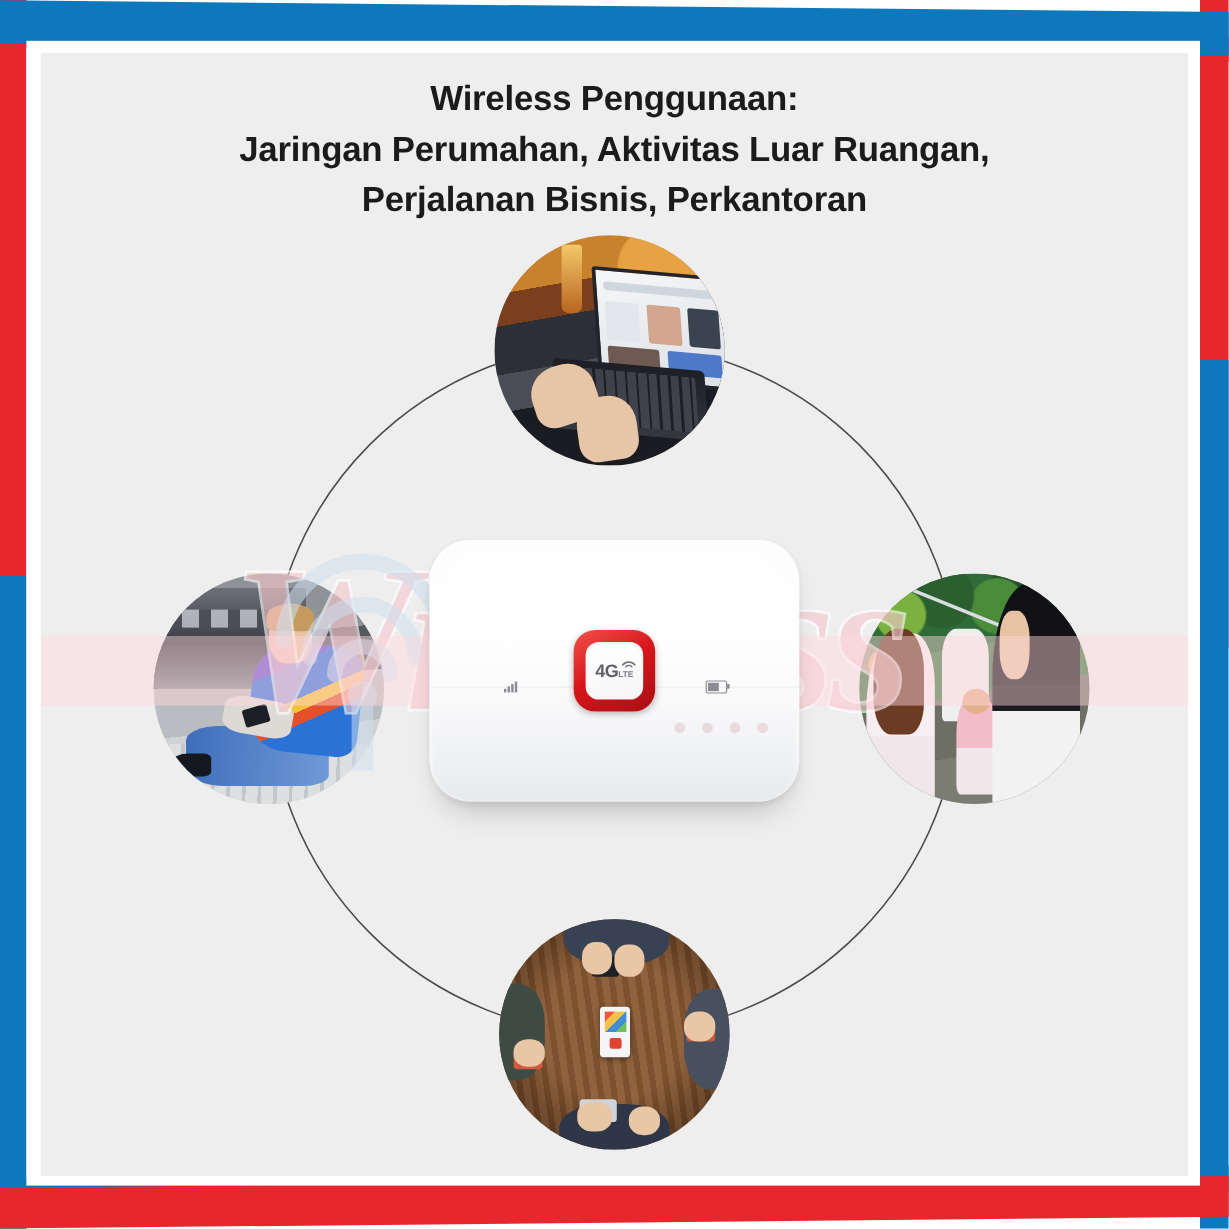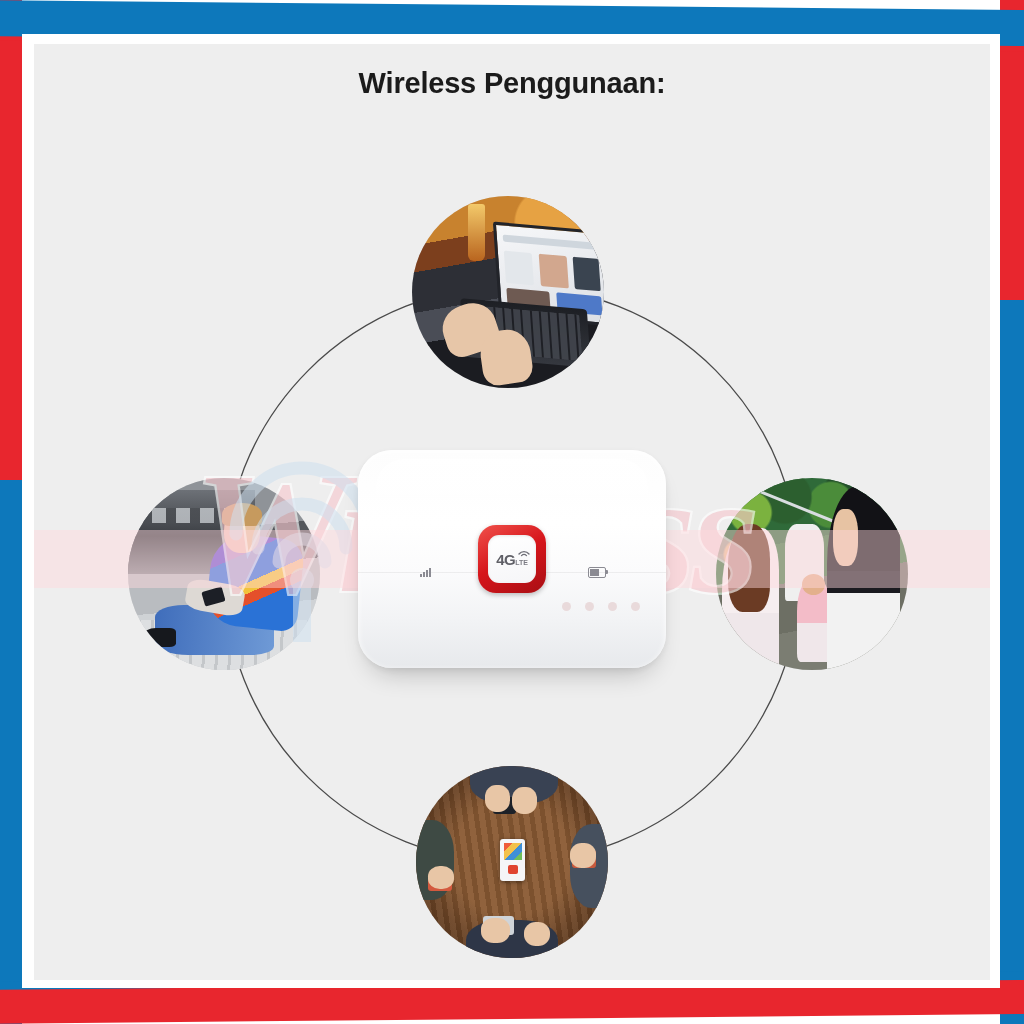--- a/index.html
+++ b/index.html
@@ -438,20 +438,22 @@
     <div class="band-bot-red"></div>
     <div class="band-top-red"></div>
     <div class="band-top-blue"></div>
     <div class="white-gutter"></div>
   </div>
 
   <div id="stage">
 
     <div id="title-block">
       <span class="tline">Wireless Penggunaan:</span>
+      <span class="tline">Jaringan Perumahan, Aktivitas Luar Ruangan,</span>
+      <span class="tline">Perjalanan Bisnis, Perkantoran</span>
     </div>
 
     <div id="ring-wrap">
 
       <svg id="ring-svg" width="956" height="936" viewBox="0 0 956 936">
         <circle cx="478" cy="530" r="288" fill="none" stroke="#4a4a4a" stroke-width="1.3"></circle>
       </svg>
 
       <div class="bubble bubble-top">
         <div class="scene sc-laptop">

